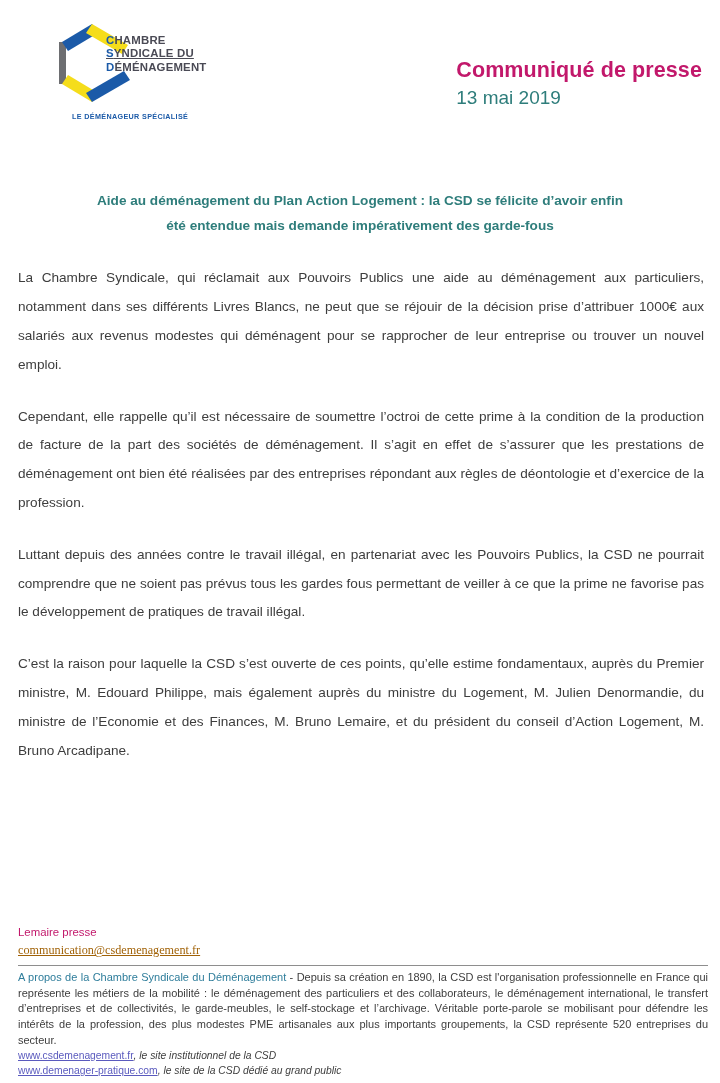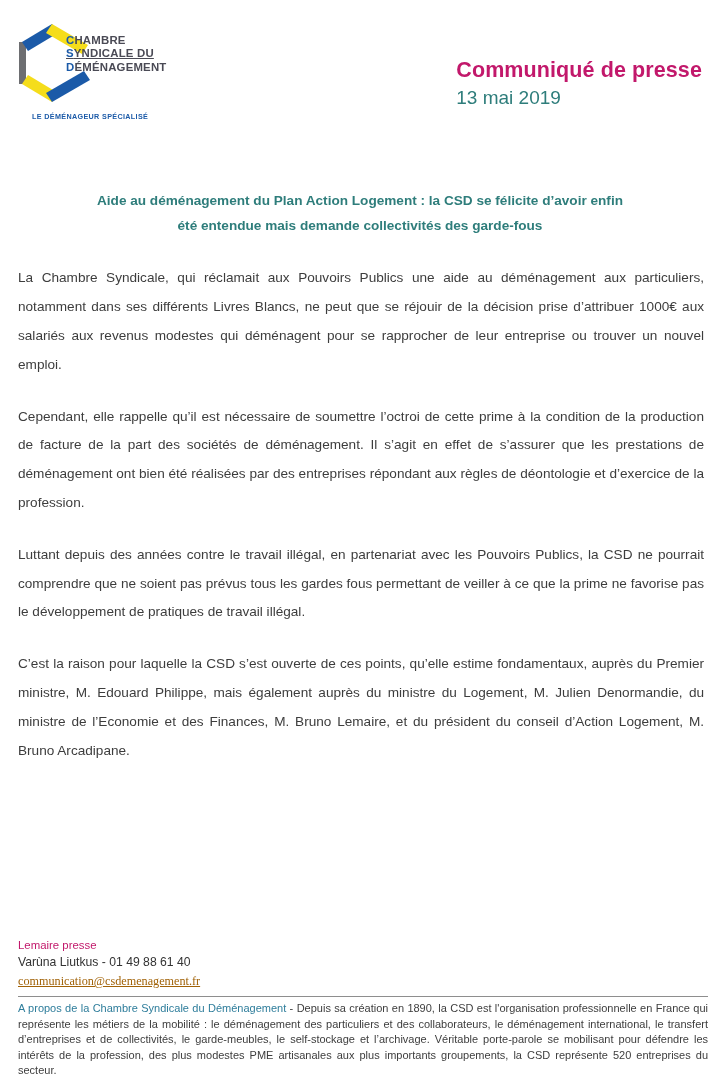--- a/index.html
+++ b/index.html
@@ -20,20 +20,21 @@
     width: 720px;
     height: 1083px;
     position: relative;
     box-sizing: border-box;
   }
 
   
   .header {
     position: relative;
     height: 140px;
+    margin-left: 40px;
   }
 
   .logo-block {
     position: absolute;
     left: 14px;
     top: 14px;
     width: 150px;
     height: 112px;
   }
 
@@ -178,37 +179,44 @@
     </div>
 
     <div class="header-right">
       <div class="cp-title">Communiqué de presse</div>
       <div class="cp-date">13 mai 2019</div>
     </div>
   </div>
 
   <div class="doc-title">
     <span class="l1">Aide au déménagement du Plan Action Logement : la CSD se félicite d’avoir enfin</span>
-    <span class="l2">été entendue mais demande collectivités des garde-fous</span>
+    <span class="l2">été entendue mais demande impérativement des garde-fous</span>
   </div>
 
   <div class="body-copy">
     <p class="para">La Chambre Syndicale, qui réclamait aux Pouvoirs Publics une aide au déménagement aux particuliers, notamment dans ses différents Livres Blancs, ne peut que se réjouir de la décision prise d’attribuer 1000€ aux salariés aux revenus modestes qui déménagent pour se rapprocher de leur entreprise ou trouver un nouvel emploi.</p>
     <p class="para">Cependant, elle rappelle qu’il est nécessaire de soumettre l’octroi de cette prime à la condition de la production de facture de la part des sociétés de déménagement. Il s’agit en effet de s’assurer que les prestations de déménagement ont bien été réalisées par des entreprises répondant aux règles de déontologie et d’exercice de la profession.</p>
     <p class="para">Luttant depuis des années contre le travail illégal, en partenariat avec les Pouvoirs Publics, la CSD ne pourrait comprendre que ne soient pas prévus tous les gardes fous permettant de veiller à ce que la prime ne favorise pas le développement de pratiques de travail illégal.</p>
     <p class="para">C’est la raison pour laquelle la CSD s’est ouverte de ces points, qu’elle estime fondamentaux, auprès du Premier ministre, M. Edouard Philippe, mais également auprès du ministre du Logement, M. Julien Denormandie, du ministre de l’Economie et des Finances, M. Bruno Lemaire, et du président du conseil d’Action Logement, M. Bruno Arcadipane.</p>
   </div>
 
   <div class="footer">
 
     <div class="contact-label">Lemaire presse</div>
-    <div class="contact-person">Varùna Liutkus - 01 49 88 61 40</div>
     <a class="contact-mail" href="#">communication@csdemenagement.fr</a>
 
     <hr class="rule">
 
     <div class="about">
       <span class="about-head">A propos de la Chambre Syndicale du Déménagement</span><span> - Depuis sa création en 1890, la CSD est l'organisation professionnelle en France qui représente les métiers de la mobilité : le déménagement des particuliers et des collaborateurs, le déménagement international, le transfert d’entreprises et de collectivités, le garde-meubles, le self-stockage et l’archivage. Véritable porte-parole se mobilisant pour défendre les intérêts de la profession, des plus modestes PME artisanales aux plus importants groupements, la CSD représente 520 entreprises du secteur.</span>
     </div>
 
+    <div class="links">
+      <div class="link-row">
+        <a class="url" href="#">www.csdemenagement.fr</a><span class="link-desc">, le site institutionnel de la CSD</span>
+      </div>
+      <div class="link-row">
+        <a class="url" href="#">www.demenager-pratique.com</a><span class="link-desc">, le site de la CSD dédié au grand public</span>
+      </div>
+    </div>
   </div>
 
 </div>
 
 </body></html>

